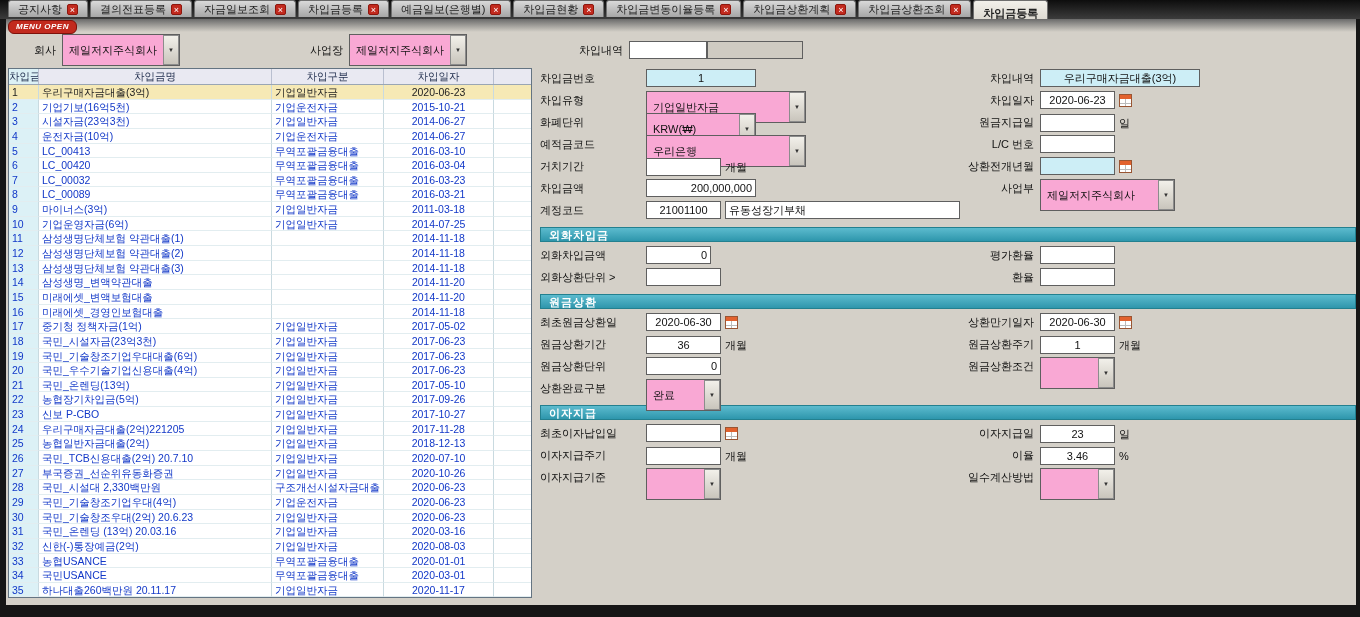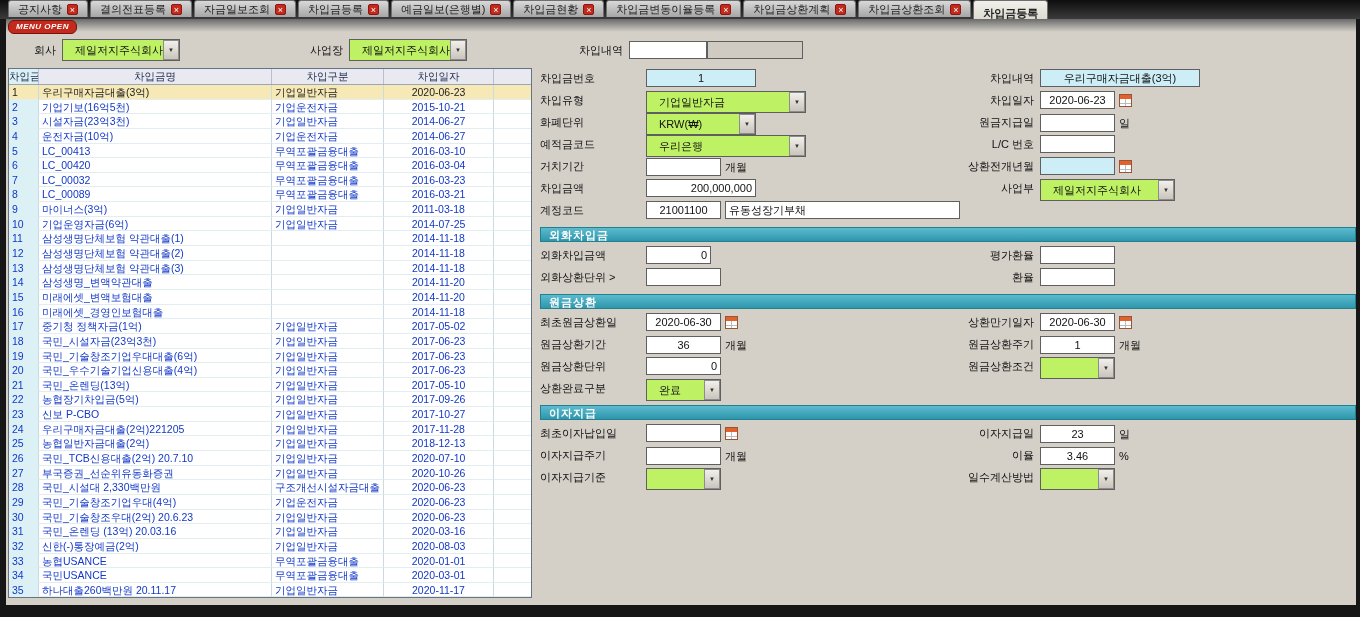--- a/index.html
+++ b/index.html
@@ -46,22 +46,22 @@
     border:1px solid #7d110a;
   }
   
   .filterbar {
     height:36px; display:flex; align-items:center; padding-left:28px;
   }
   .filterbar .lab { margin-right:6px; }
   .combo { position:relative; display:inline-block; background:#fff; }
   .combo select {
     appearance:none; -webkit-appearance:none;
-    width:100%; height:22px; font-size:11px; padding:0 16px 0 12px;
-    border:1px solid #5f5f5f; background:#bef264; color:#111;
+    width:100%; height:32px; font-size:11px; padding:0 16px 0 6px;
+    border:1px solid #5f5f5f; background:#f9a8d4; color:#111;
     font-family:inherit; border-radius:0;
   }
   .combo::after {
     content:"▼"; position:absolute; right:1px; top:1px; bottom:1px; width:14px;
     background:linear-gradient(#f2f0ea,#c9c5bc); border:1px solid #8c8c8c;
     font-size:6px; color:#333; display:flex; align-items:center; justify-content:center;
     pointer-events:none;
   }
   .w118 { width:118px; } .w160 { width:160px; } .w110 { width:110px; }
   .w135 { width:135px; } .w75 { width:75px; } .w65 { width:65px; } .w235 { width:235px; }

